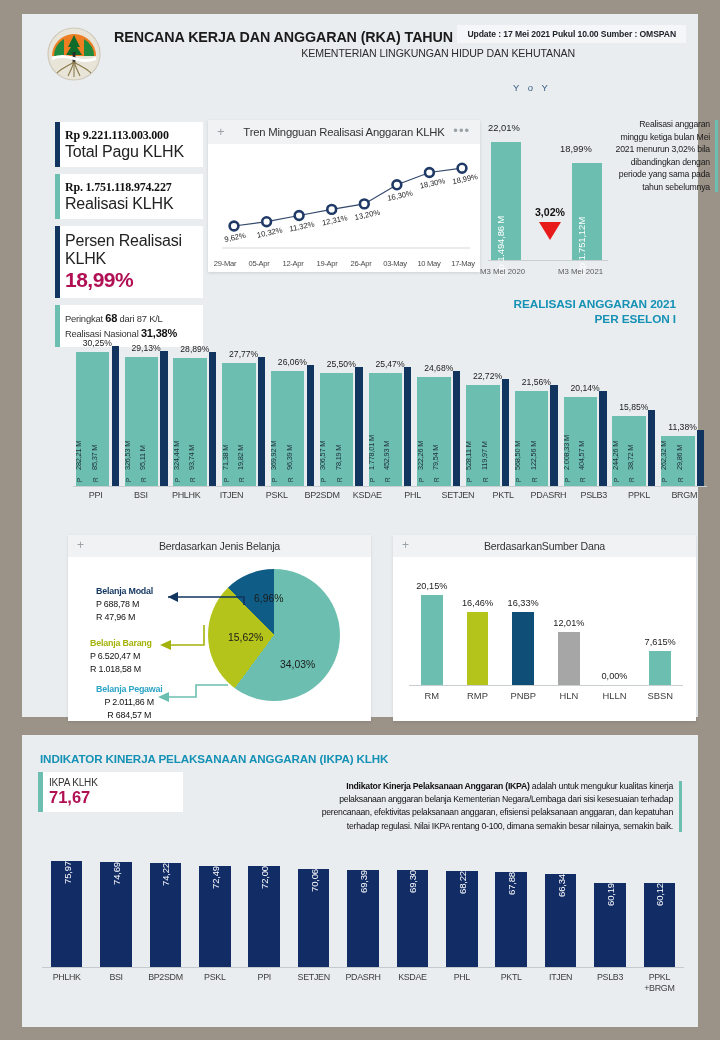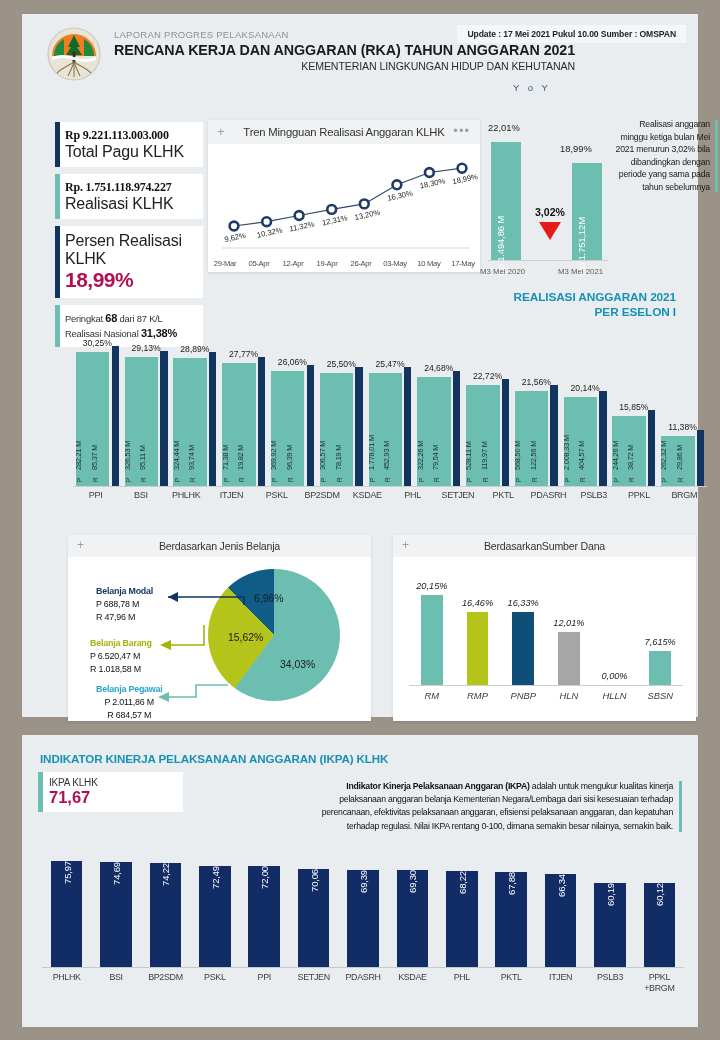--- a/index.html
+++ b/index.html
@@ -90,21 +90,21 @@
   
   .note {
     position: absolute; left: 592px; top: 104px; width: 104px;
     text-align: right; font-size: 8.7px; line-height: 12.6px; color: #1b1b1b;
     padding-right: 8px; letter-spacing: -.2px;
   }
   .note::after { content: ""; position: absolute; right: 0; top: 2px; bottom: 2px; width: 3px; background: #6cbfb0; }
 
   
   .sec-title {
-    position: absolute; right: 22px; top: 276px; text-align: right;
+    position: absolute; right: 22px; top: 283px; text-align: right;
     font-size: 11.8px; font-weight: bold; color: #1591b5; line-height: 15px; letter-spacing: -.1px;
   }
 
   
   .eselon { position: absolute; left: 33px; top: 300px; width: 656px; height: 200px; }
   .es-plot { position: absolute; left: 18px; top: 0; width: 634px; height: 172px; display: flex; align-items: flex-end; }
   .es-group { flex: 1; height: 172px; position: relative; }
   .es-bars { position: absolute; bottom: 0; left: 6%; right: 6%; height: 172px; }
   .es-p { position: absolute; bottom: 0; left: 0; width: 78%; background: #6cbfb0; }
   .es-r { position: absolute; bottom: 0; right: 0; width: 17%; background: #11355e; }
@@ -132,21 +132,21 @@
   
   .pie-body { position: relative; width: 303px; height: 164px; }
   .pie {
     position: absolute; left: 140px; top: 12px; width: 132px; height: 132px; border-radius: 50%;
   }
   .pie-pct { position: absolute; font-size: 10.4px; color: #1b1b1b; }
   .leg { position: absolute; font-size: 8.9px; line-height: 13px; color: #111; white-space: nowrap; letter-spacing: -.2px; }
   .leg .lt { font-weight: bold; }
 
   
-  .dana-body { position: relative; width: 303px; height: 172px; font-style: italic; }
+  .dana-body { position: relative; width: 303px; height: 172px; }
   .dana-plot { position: absolute; left: 16px; top: 6px; width: 274px; height: 122px; display: flex; align-items: flex-end; }
   .dana-col { flex: 1; height: 122px; position: relative; }
   .dana-bar { position: absolute; bottom: 0; left: 26%; width: 48%; }
   .dana-pct { position: absolute; width: 100%; text-align: center; font-size: 9.2px; color: #1b1b1b; white-space: nowrap; }
   .dana-axis { position: absolute; left: 16px; top: 128px; width: 274px; height: 1px; background: #c9ced1; }
   .dana-xlab { position: absolute; left: 16px; top: 133px; width: 274px; display: flex; }
   .dana-xlab span { flex: 1; text-align: center; font-size: 9.4px; color: #3d3d3d; }
 
   
   .ikpa-title {
@@ -200,21 +200,20 @@
           <g stroke="#8a7a4a" stroke-width="1.1" fill="none">
             <path d="M28 36 C22 40 16 42 11 47"></path>
             <path d="M28 36 C34 40 40 42 45 47"></path>
             <path d="M28 36 C26 42 24 46 22 50"></path>
             <path d="M28 36 C30 42 32 46 34 50"></path>
             <path d="M28 36 L28 51"></path>
           </g>
         </svg>
       </div>
       <div class="hdr-text">
-        <div class="hdr-sub1">LAPORAN PROGRES PELAKSANAAN</div>
         <div class="hdr-title">RENCANA KERJA DAN ANGGARAN (RKA) TAHUN ANGGARAN 2021</div>
         <div class="hdr-sub2">KEMENTERIAN LINGKUNGAN HIDUP DAN KEHUTANAN</div>
       </div>
       <div class="update-box">Update : 17 Mei 2021 Pukul 10.00   Sumber : OMSPAN</div>
     </div>
     <div class="yoy">Y o Y</div>
 
     <div class="kpis">
       <div class="kpi navy">
         <div class="kpi-big">Rp  9.221.113.003.000</div>

